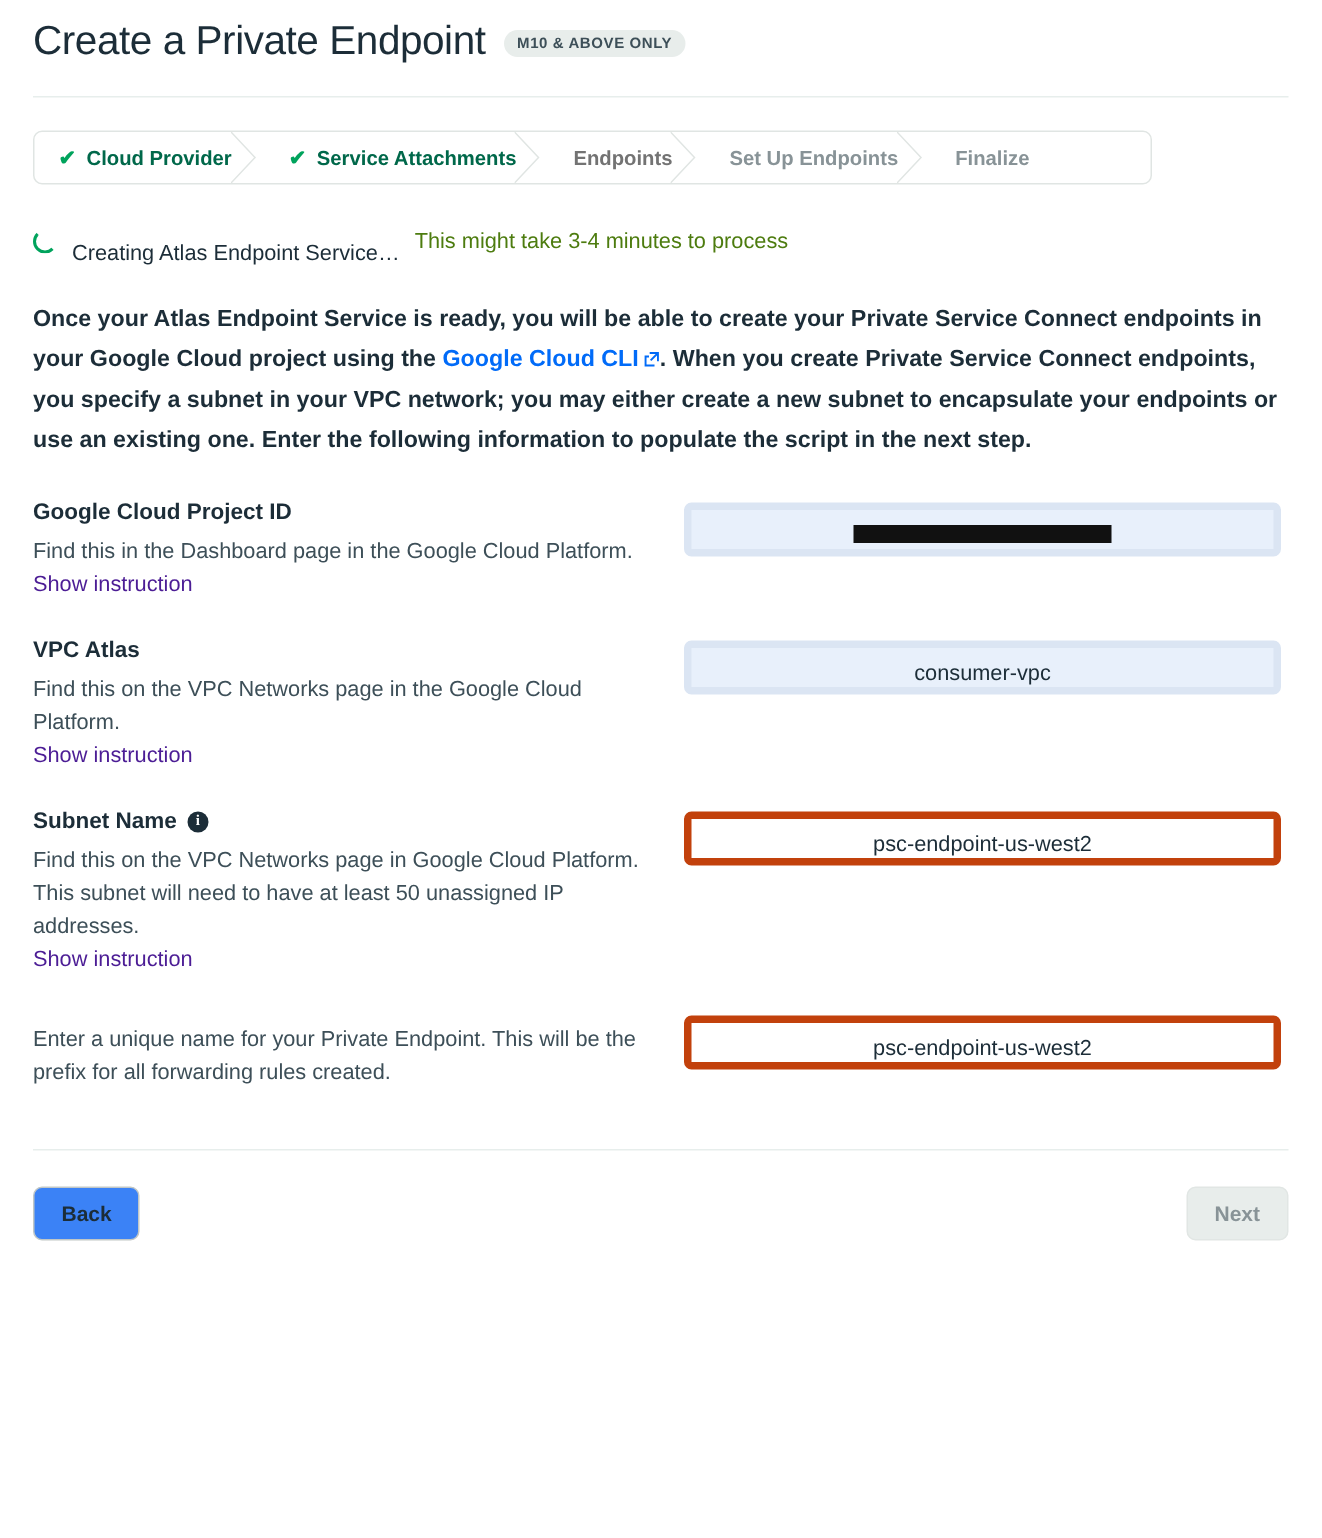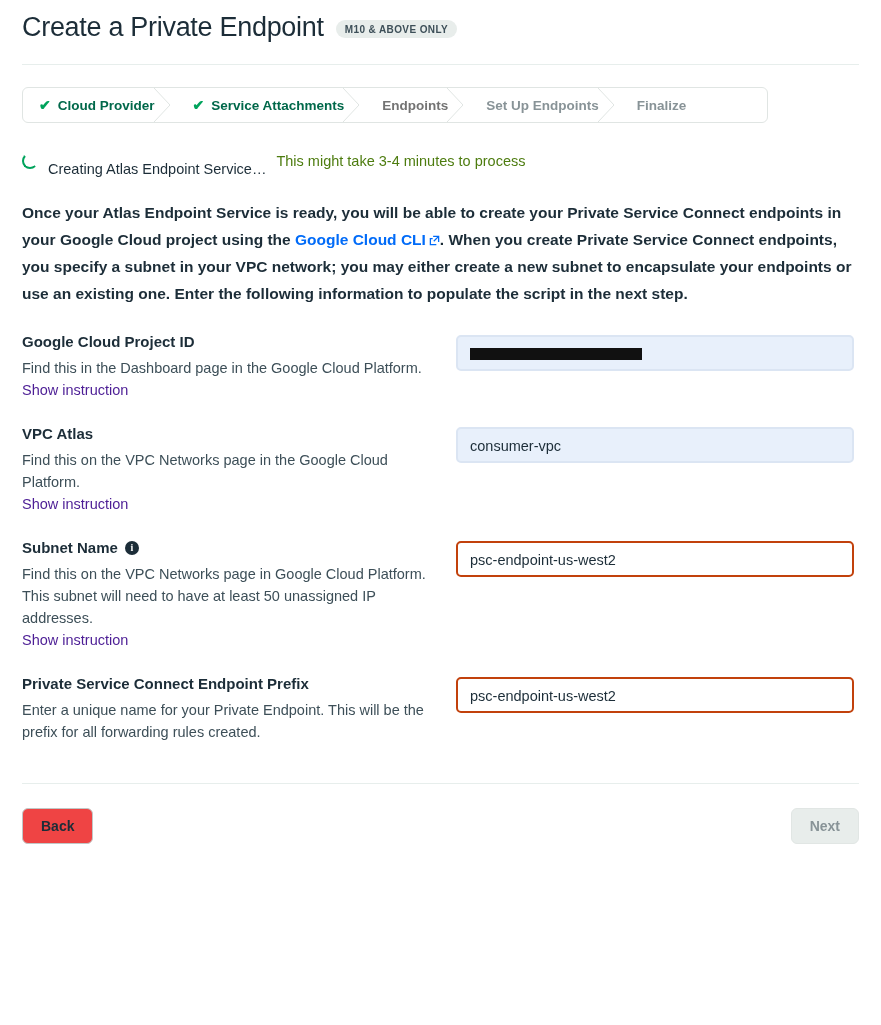--- a/index.html
+++ b/index.html
@@ -175,29 +175,30 @@
   .show-instruction {
     margin-top: 3px;
     font-size: 14.5px;
     color: #4c1d95;
     cursor: pointer;
     display: inline-block;
   }
   .input {
     width: 398px;
     height: 36px;
-    border: 2px solid #c2410c;
+    border: 5px solid #c2410c;
     border-radius: 5px;
     background: #ffffff;
     font-size: 14.5px;
     color: #1c2d38;
     padding: 0 12px;
     line-height: 34px;
     outline: none;
     font-family: "Liberation Sans", sans-serif;
+    text-align: center;
   }
   .input.readonly-blue {
     background: #e8f0fb;
     border-color: #dbe5f3;
   }
   .redacted {
     display: inline-block;
     height: 12px;
     width: 172px;
     background: #111111;
@@ -214,21 +215,21 @@
     margin-top: 24px;
     display: flex;
     justify-content: space-between;
     align-items: center;
   }
   .btn {
     font-size: 14px;
     font-weight: 700;
     border-radius: 6px;
     border: 1px solid #c1c7c6;
-    background: #ef4444;
+    background: #3b82f6;
     color: #1c2d38;
     padding: 9px 18px;
     cursor: pointer;
     font-family: "Liberation Sans", sans-serif;
   }
   .btn.disabled {
     background: #e8edeb;
     border-color: #e1e6e4;
     color: #889397;
     cursor: default;
@@ -332,21 +333,20 @@
       <div class="field-desc">Find this on the VPC Networks page in Google Cloud Platform. This subnet will need to have at least 50 unassigned IP addresses.</div>
       <span class="show-instruction">Show instruction</span>
     </div>
     <div class="right">
       <div class="input">psc-endpoint-us-west2</div>
     </div>
   </div>
 
   <div class="field">
     <div class="left">
-      <div class="field-label">Private Service Connect Endpoint Prefix</div>
       <div class="field-desc">Enter a unique name for your Private Endpoint. This will be the prefix for all forwarding rules created.</div>
     </div>
     <div class="right">
       <div class="input">psc-endpoint-us-west2</div>
     </div>
   </div>
 
   <div class="footer-divider"></div>
   <div class="footer">
     <button class="btn">Back</button>

